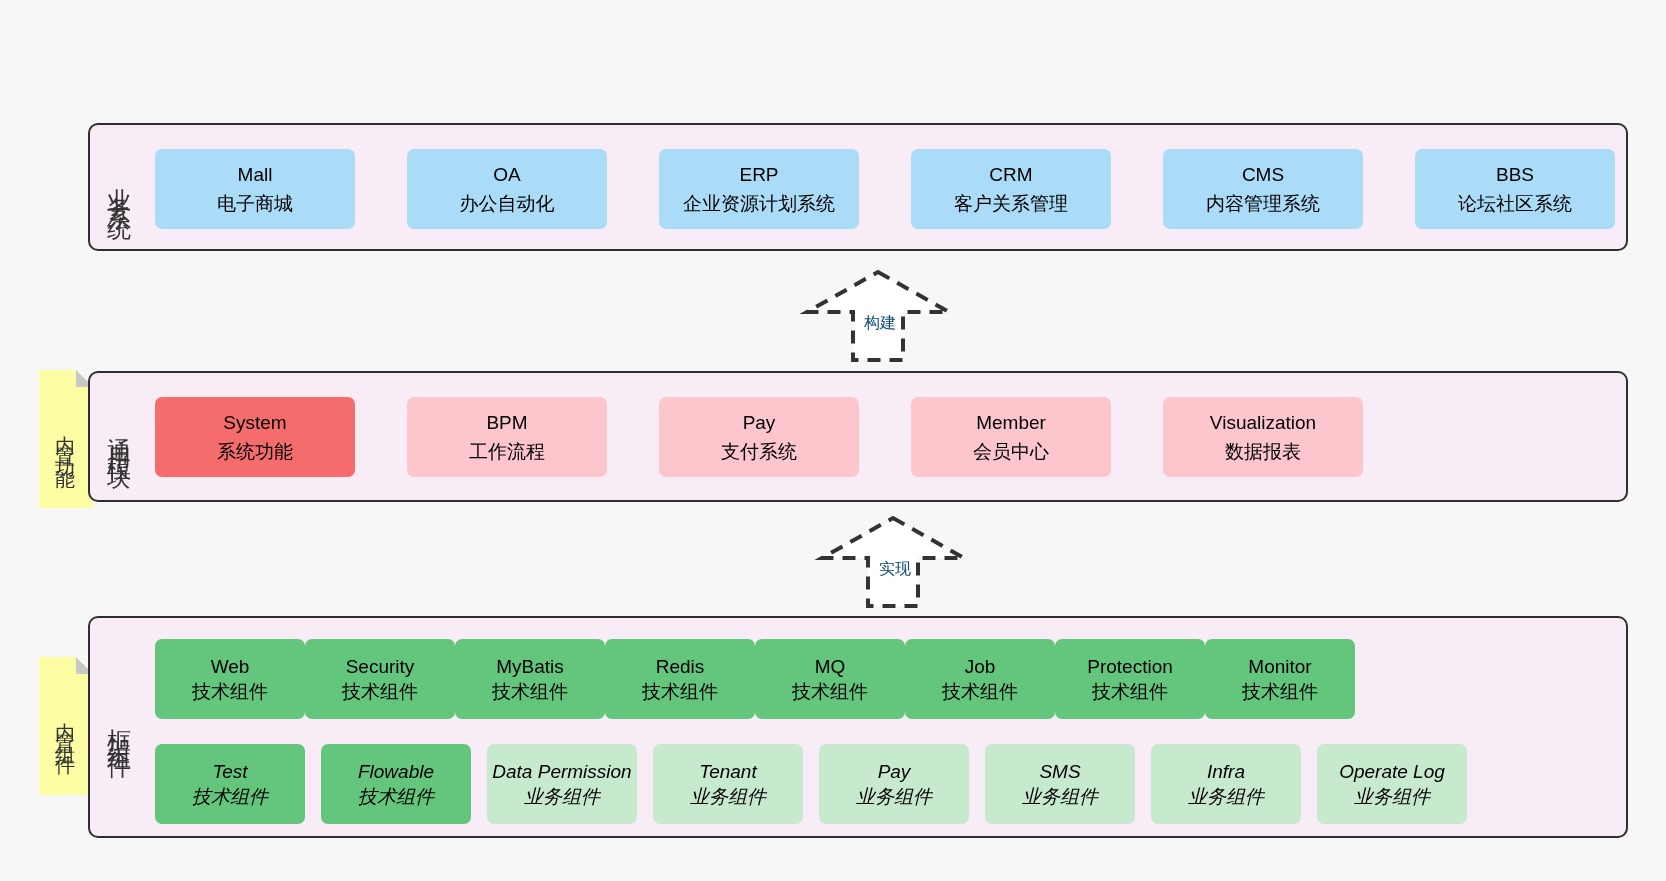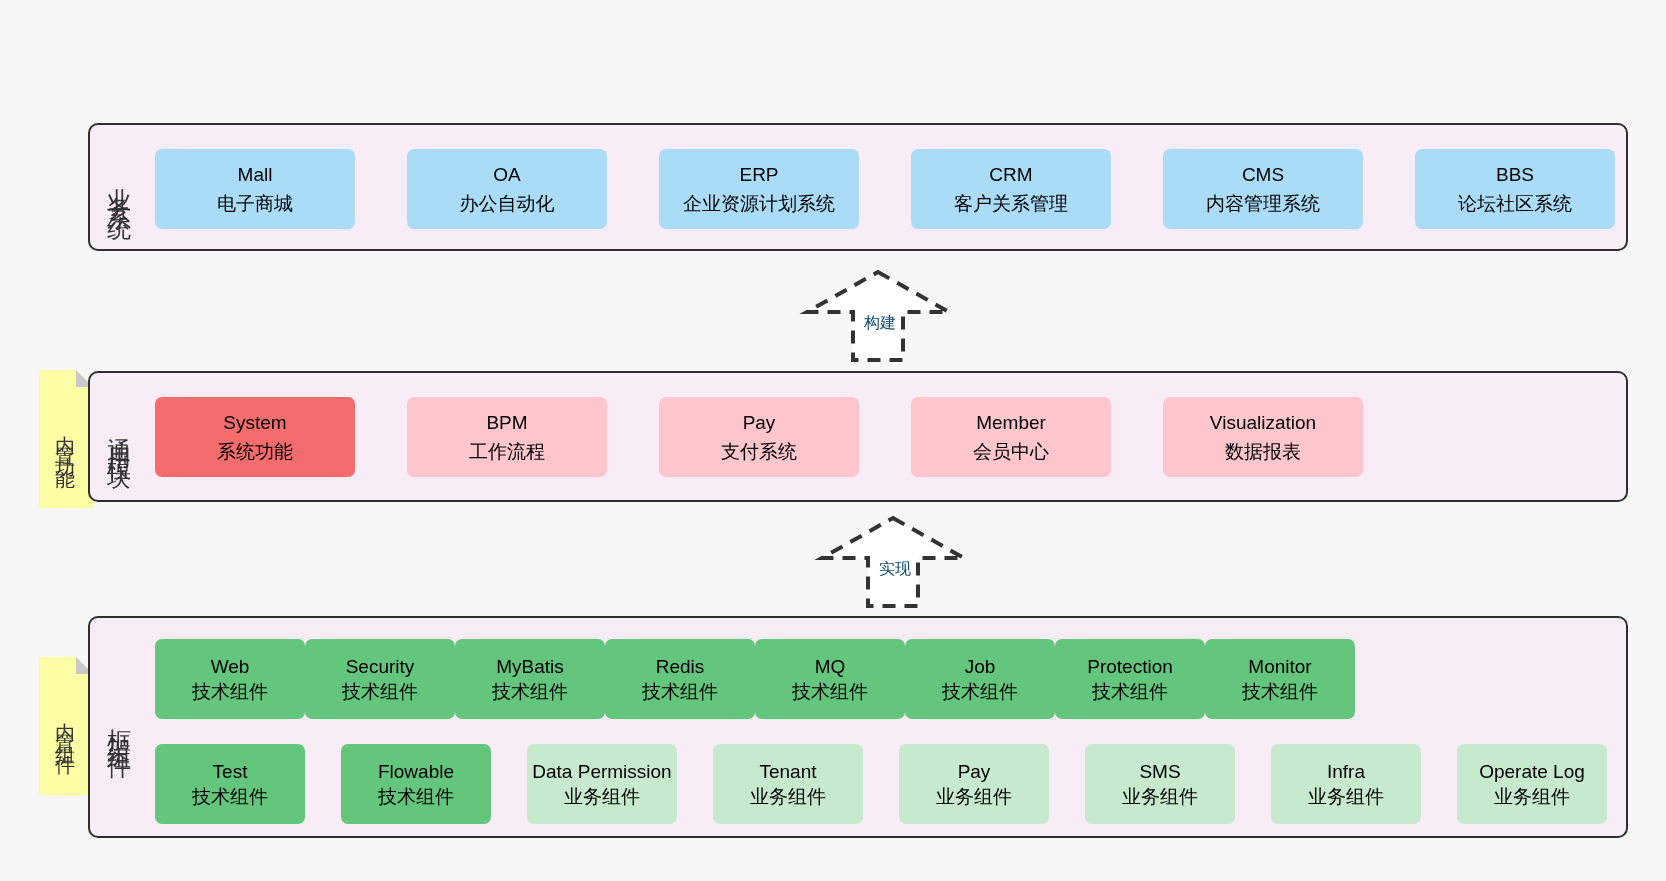--- a/index.html
+++ b/index.html
@@ -27,21 +27,21 @@
     position:absolute;left:13px;top:50%;
     transform:translateY(-50%);
     writing-mode:vertical-lr;text-orientation:upright;
     font-size:24px;letter-spacing:9px;color:#333;
     white-space:nowrap;
   }
   
   .row{position:absolute;display:flex;}
   .row-wide{left:65px;top:24px;gap:52px;}
   .row-c1{left:65px;top:21px;}
-  .row-c2{left:65px;top:126px;gap:36px;}
+  .row-c2{left:65px;top:126px;gap:16px;font-style:italic;}
   .bx{
     width:200px;height:80px;border-radius:7px;
     display:flex;flex-direction:column;
     align-items:center;justify-content:center;
     text-align:center;font-size:19px;line-height:1.55;
     color:#000000;flex:0 0 auto;
   }
   .bx.small{width:150px;line-height:1.32;}
   .blue{background:#abdcf7;}
   .red{background:#f56c6c;}

